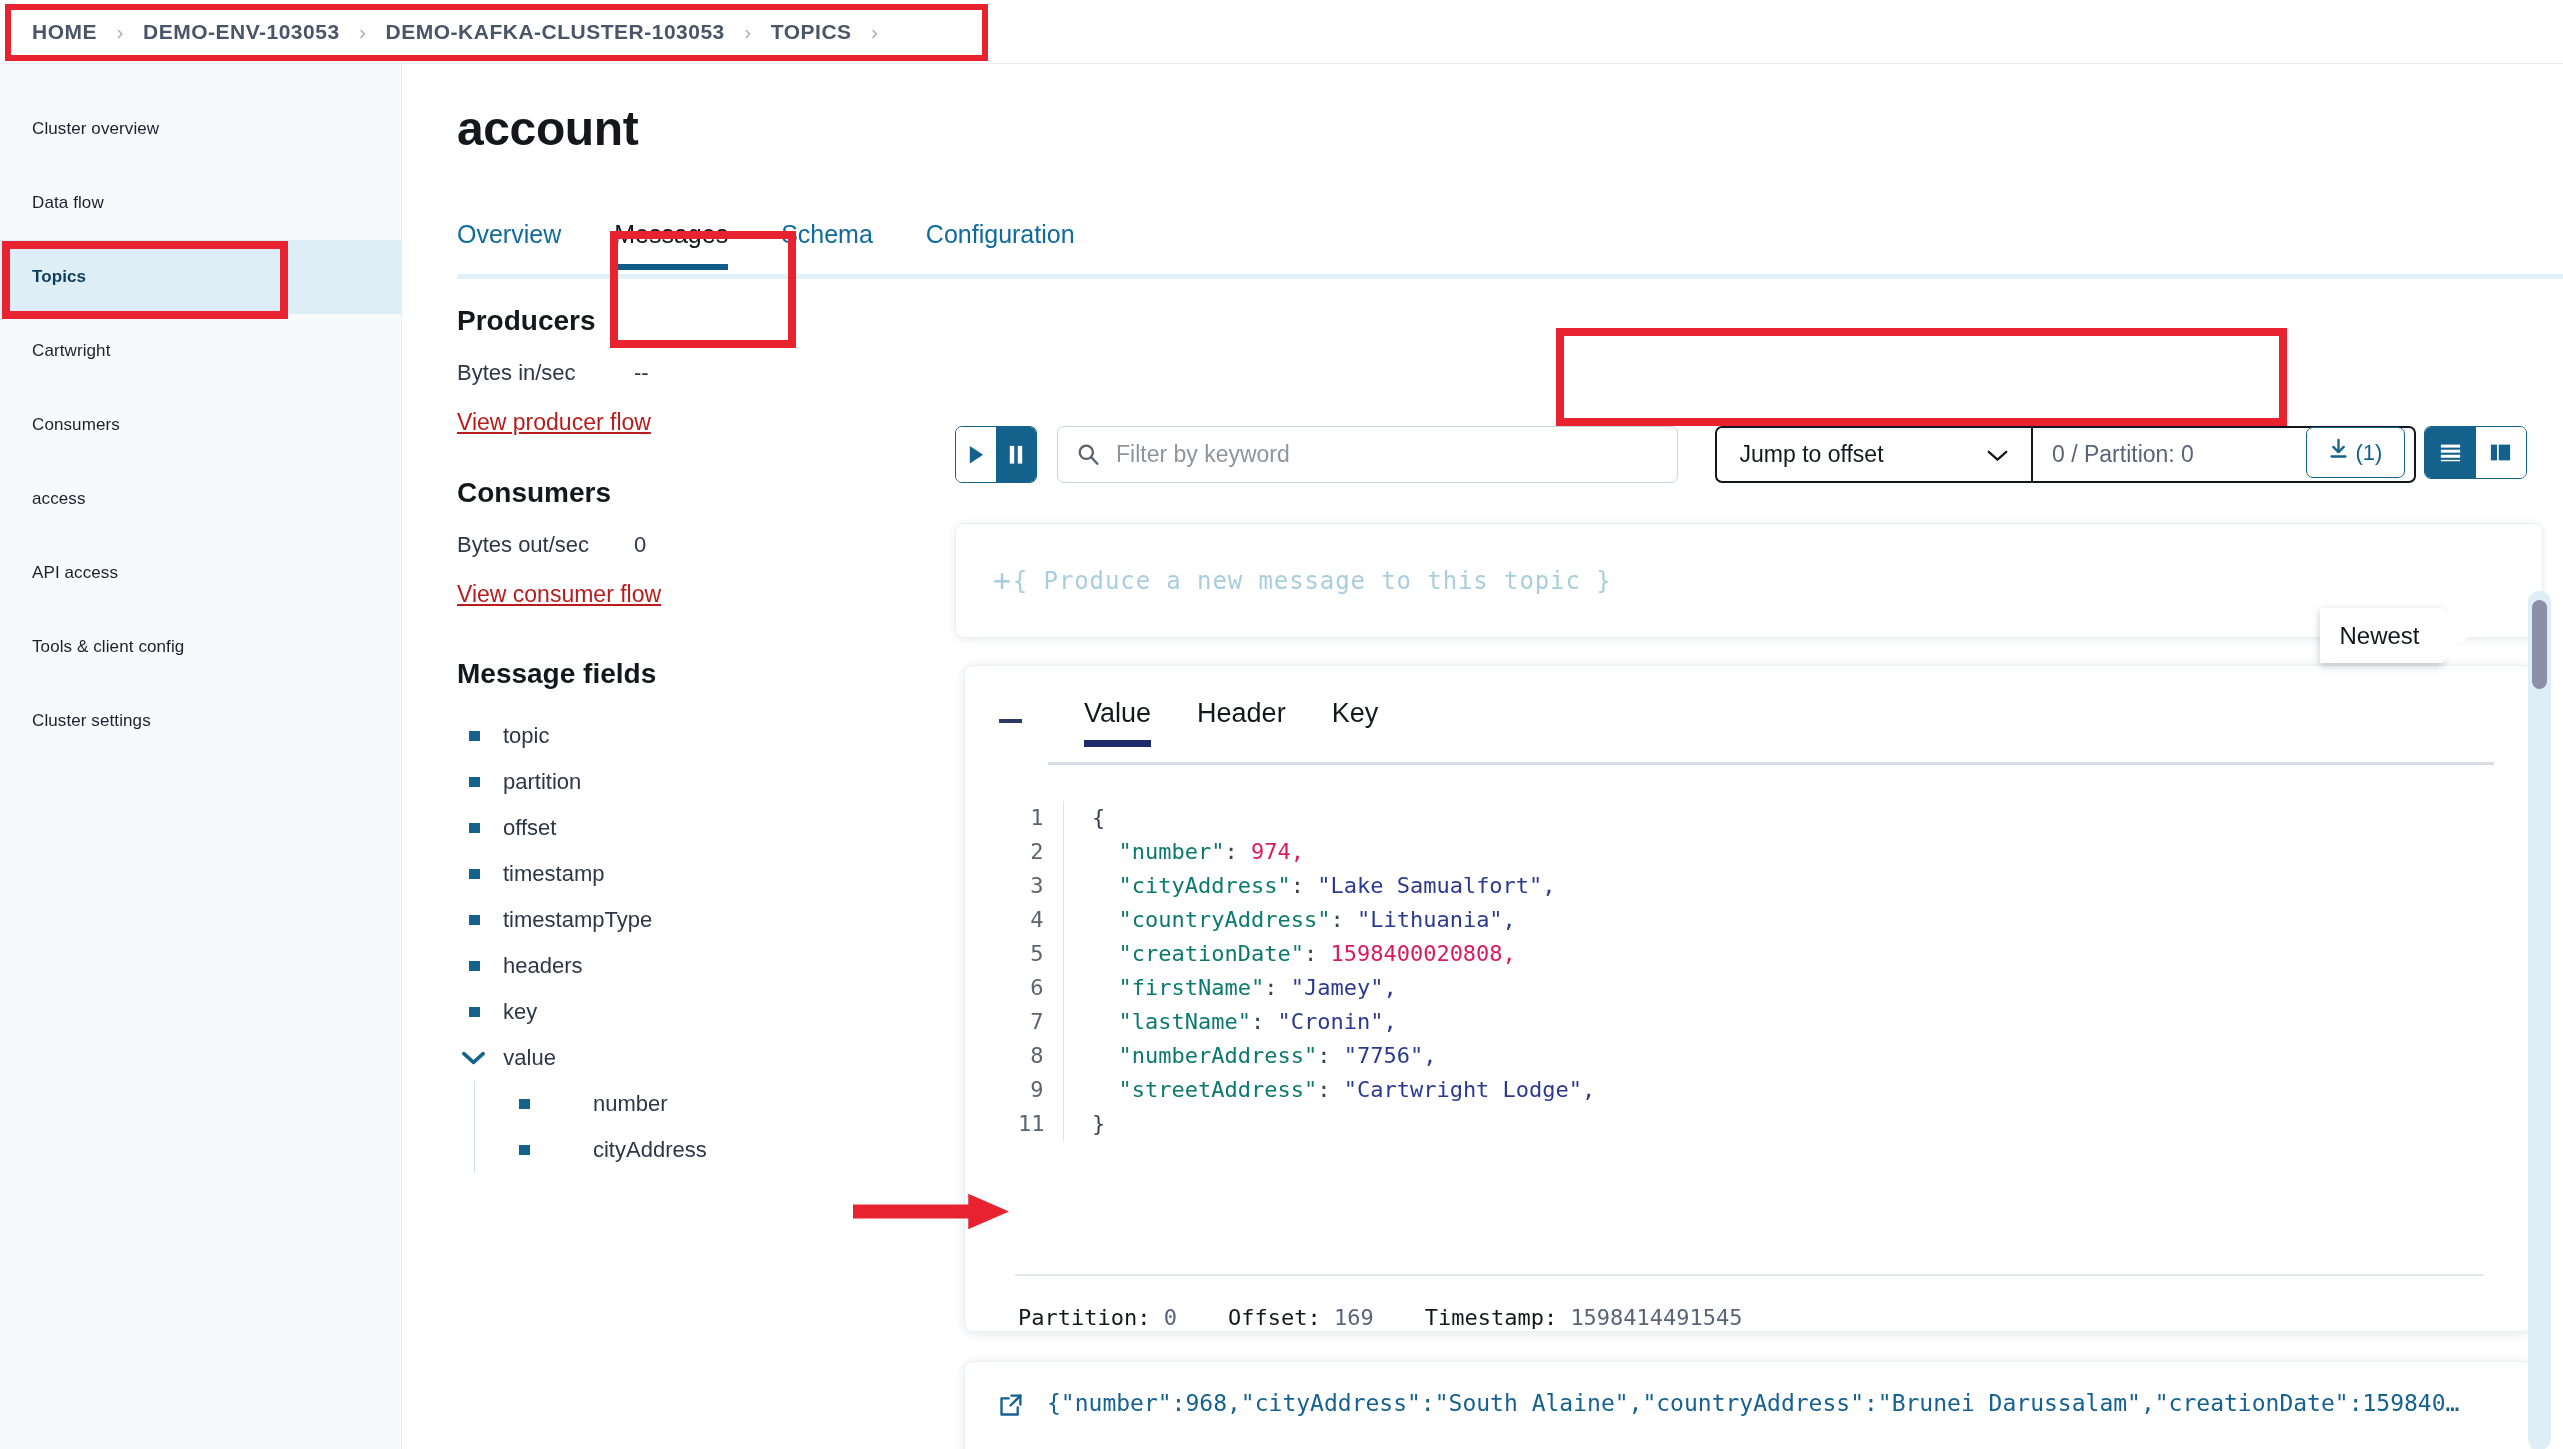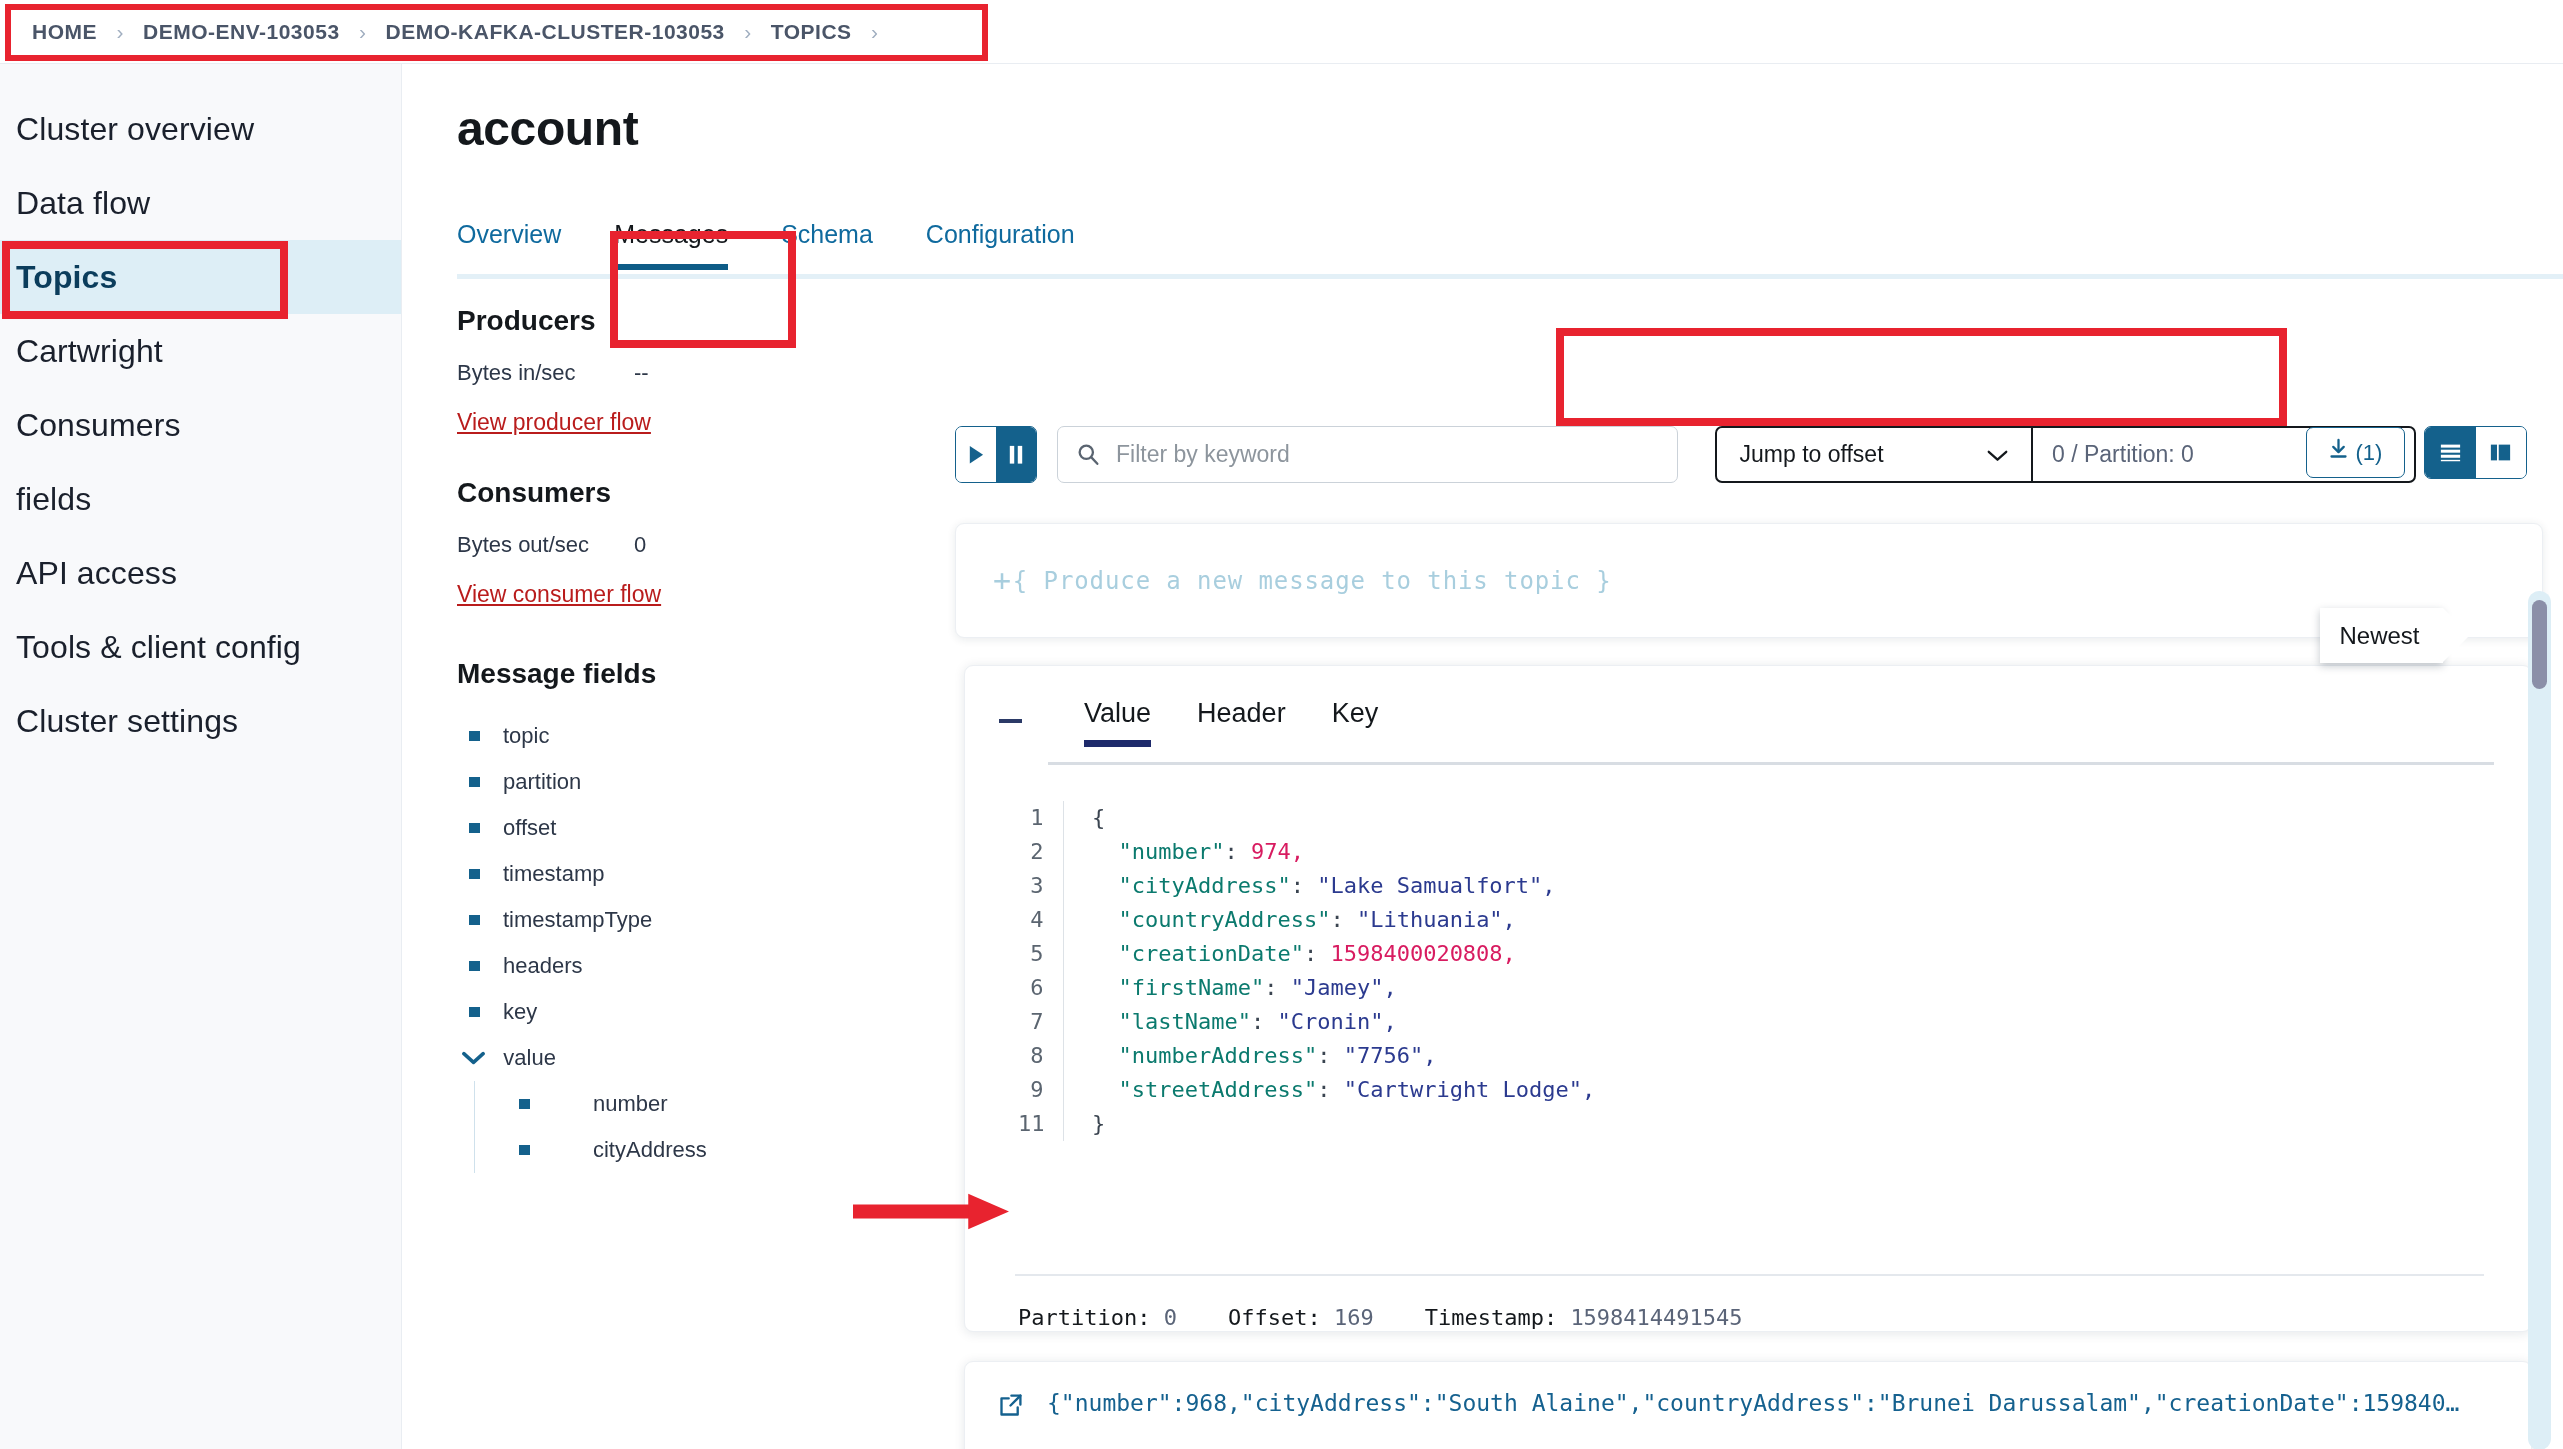--- a/index.html
+++ b/index.html
@@ -46,22 +46,22 @@
     width: 402px;
     height: 1385px;
     background: #f8f9fb;
     border-right: 1.8px solid #e9edf2;
     padding-top: 28px;
   }
   .nav-item {
     height: 74px;
     display: flex;
     align-items: center;
-    padding-left: 16px;
-    font-size: 32px;
+    padding-left: 32px;
+    font-size: 17px;
     color: #1a202c;
     letter-spacing: 0.1px;
   }
   .nav-item.active {
     background: #ddeef6;
     font-weight: 700;
     color: #0b3d5c;
   }
 
   
@@ -498,21 +498,21 @@
   <div class="nav-item active">
       <span>Topics</span>
     </div>
   <div class="nav-item">
       <span>Cartwright</span>
     </div>
   <div class="nav-item">
       <span>Consumers</span>
     </div>
   <div class="nav-item">
-      <span>fields</span>
+      <span>access</span>
     </div>
   <div class="nav-item">
       <span>API access</span>
     </div>
   <div class="nav-item">
       <span>Tools &amp; client config</span>
     </div>
   <div class="nav-item">
       <span>Cluster settings</span>
     </div>

